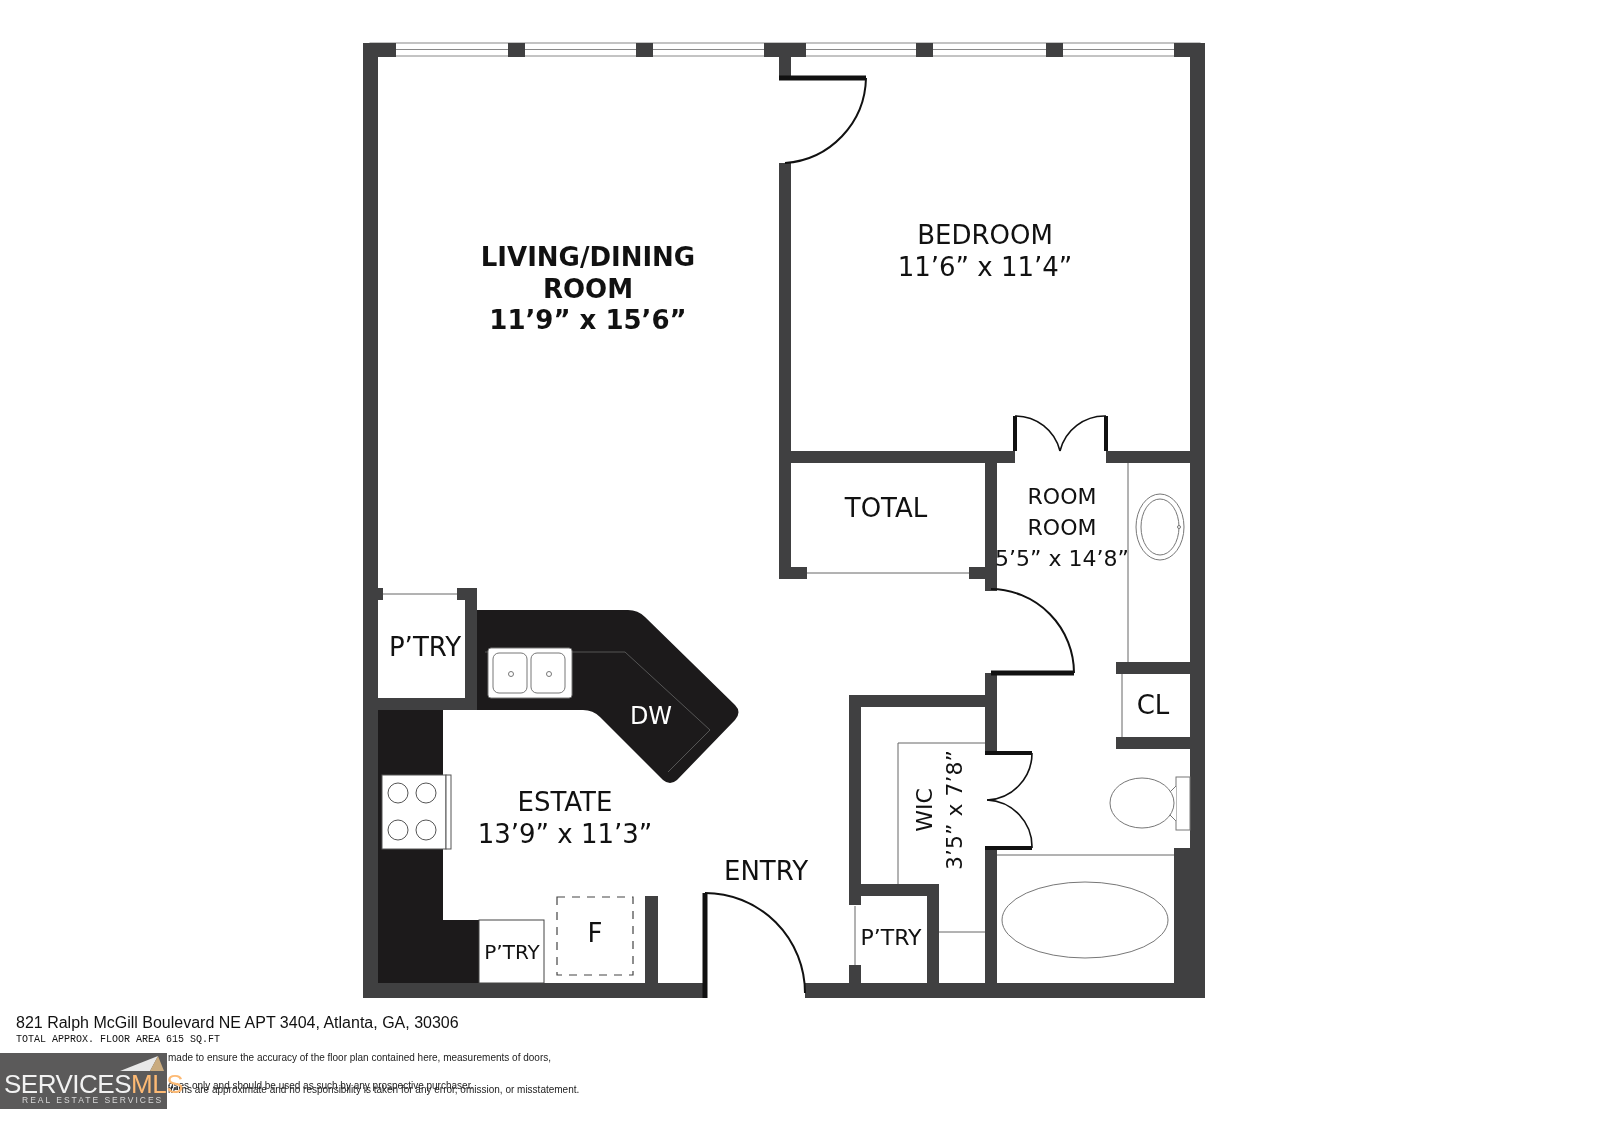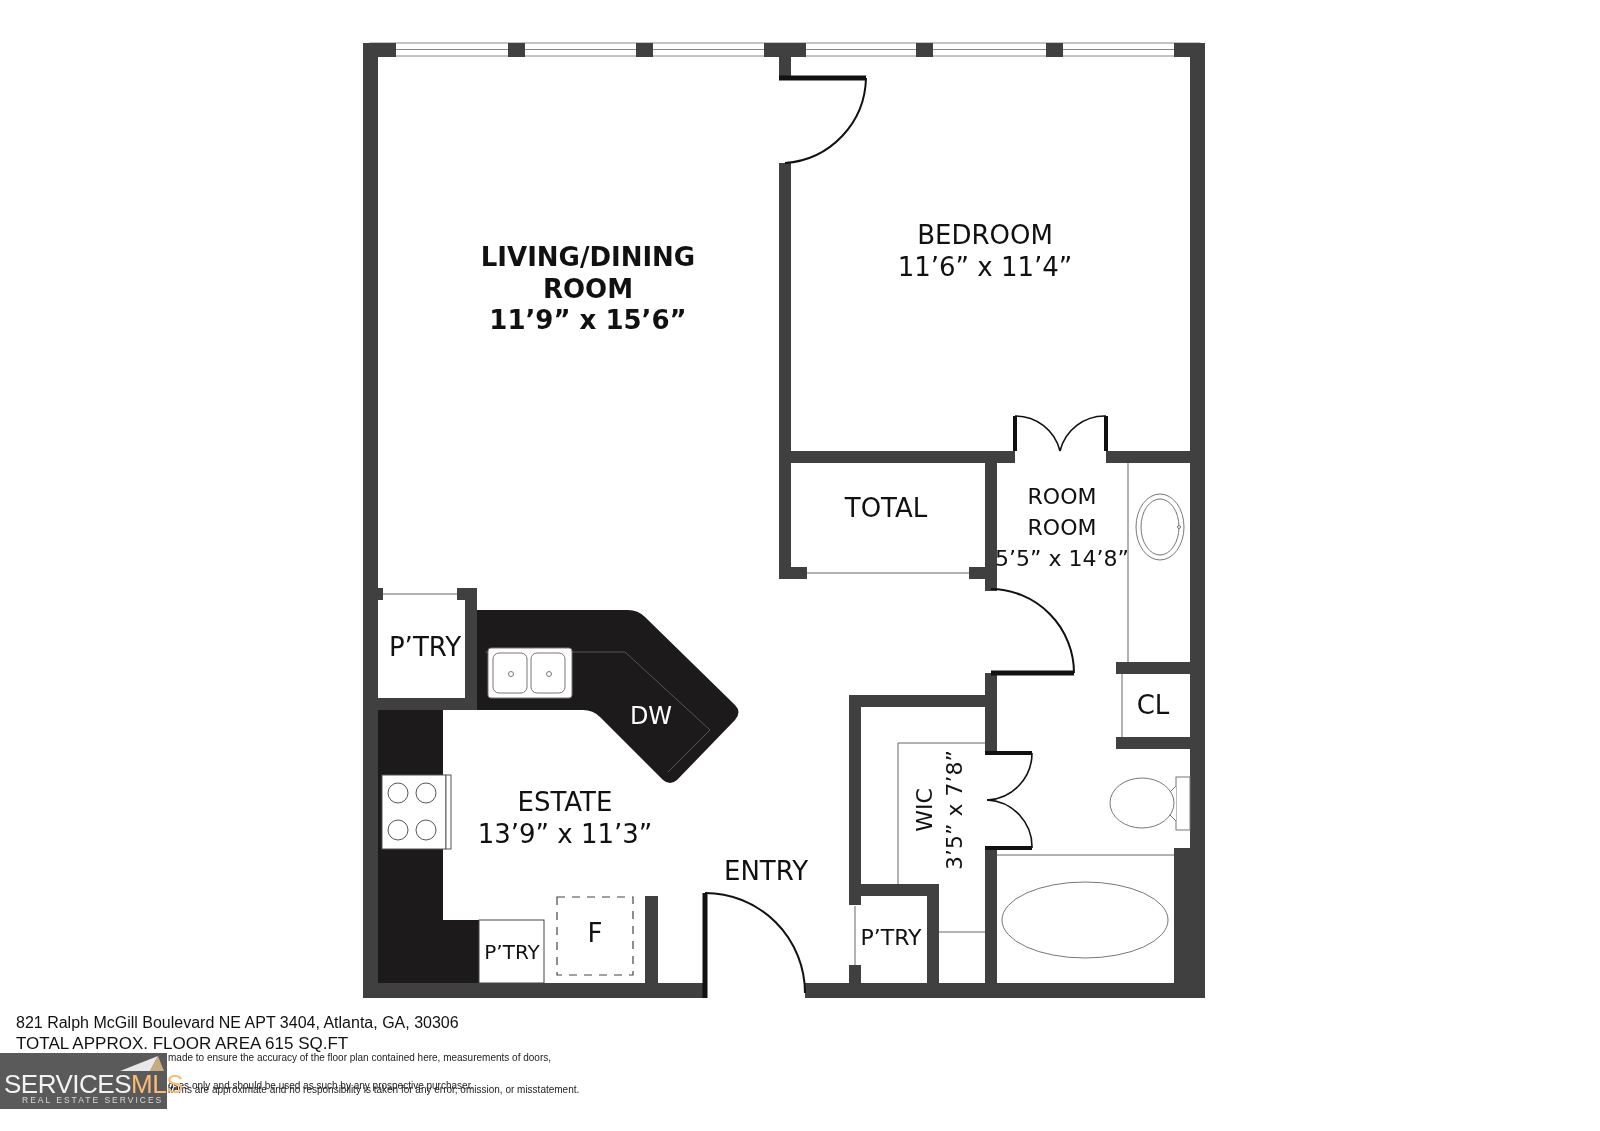--- a/index.html
+++ b/index.html
@@ -5,21 +5,21 @@
   html, body { margin:0; padding:0; background:#ffffff; }
   body { width:1600px; height:1131px; position:relative; overflow:hidden; font-family:"DejaVu Sans", sans-serif; }
   #plan { position:absolute; left:0; top:0; width:1600px; height:1131px; }
   .lbl { position:absolute; color:#111; text-align:center; font-family:"DejaVu Sans", sans-serif; line-height:1.22; white-space:nowrap; transform:translateX(-50%); }
   .big { font-size:26px; }
   .med { font-size:22px; }
   .sm { font-size:20px; }
   .dw { color:#ffffff; font-size:24px; }
   .rot { transform:translate(-50%,-50%) rotate(-90deg); }
   .foot-addr { position:absolute; left:16px; top:1014px; font-family:"Liberation Sans", sans-serif; font-size:16px; color:#111; }
-  .foot-area { position:absolute; left:16px; top:1034px; font-family:Liberation Sans, sans-serif; font-size:17px; color:#111; }
+  .foot-area { position:absolute; left:16px; top:1034px; font-family:Liberation Mono, monospace; font-size:10px; color:#111; }
   .disc { position:absolute; left:168px; font-family:"Liberation Sans", sans-serif; font-size:10px; color:#222; }
   .logo { position:absolute; left:0; top:1053px; width:167px; height:56px; background:#5b5a5a; }
   .logo-text { position:absolute; left:4px; top:16px; font-family:"Liberation Sans", sans-serif; font-size:26px; color:#f2f2f2; letter-spacing:-0.5px; }
   .logo-text .mls { color:#fdba74; }
   .logo-sub { position:absolute; left:22px; top:42px; font-family:"Liberation Sans", sans-serif; font-size:8.5px; color:#d9d9d9; letter-spacing:2px; }
 </style>
 </head>
 <body>
 
 <svg id="plan" viewBox="0 0 1600 1131" xmlns="http://www.w3.org/2000/svg">

